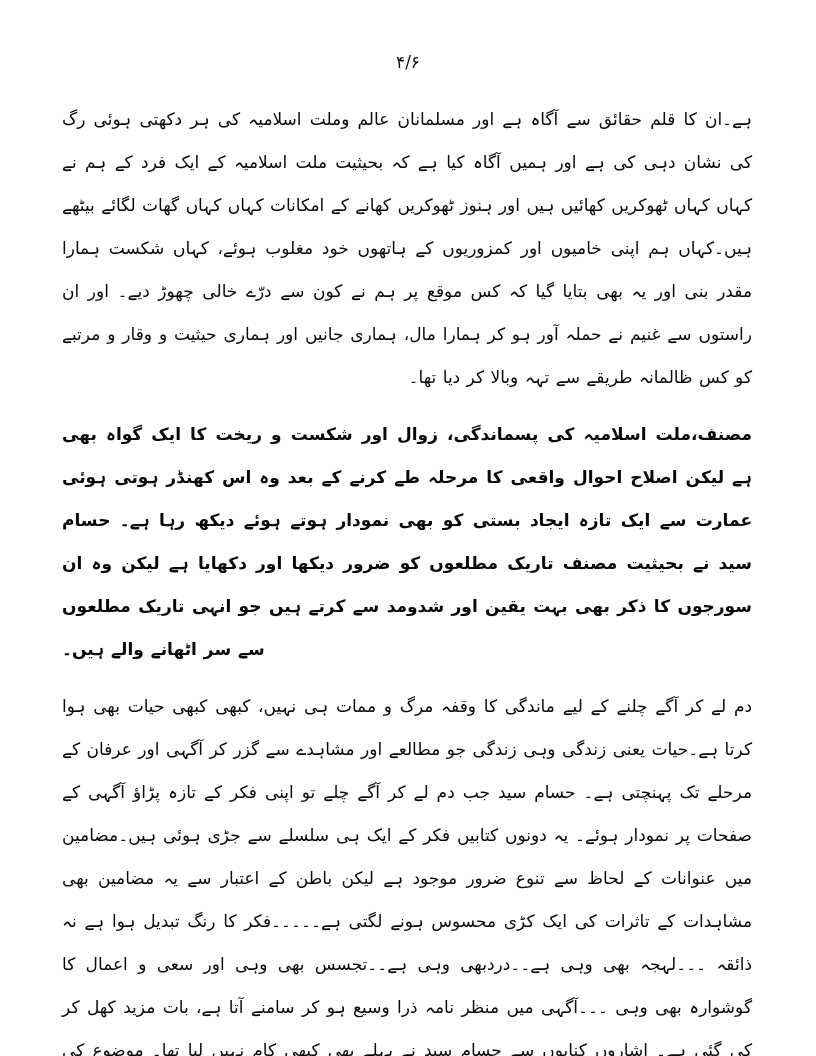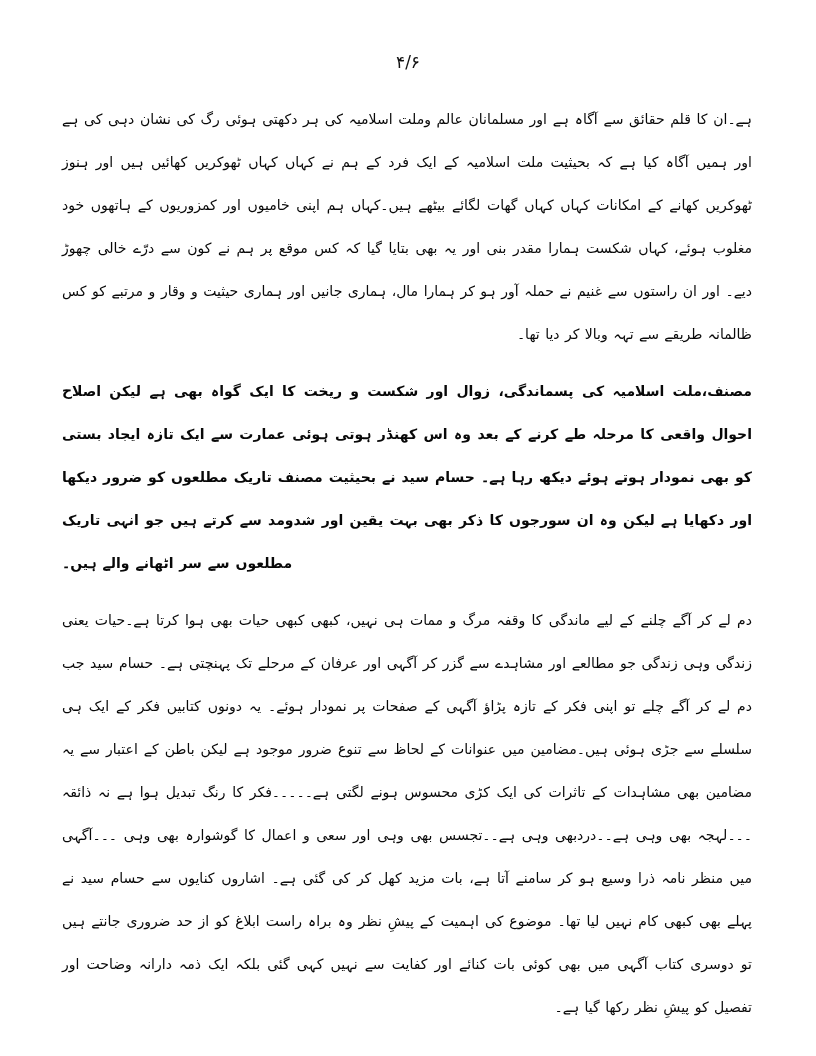--- a/index.html
+++ b/index.html
@@ -37,21 +37,21 @@
     top: 98px;
     left: 62px;
     width: 690px;
     direction: rtl;
     text-align: justify;
     text-align-last: right;
   }
   .para {
     margin: 0 0 14px 0;
     padding: 0;
-    font-size: 14px;
+    font-size: 17px;
     line-height: 43px;
     color: #080808;
     direction: rtl;
     text-align: justify;
     text-align-last: right;
     word-spacing: 1px;
     font-family: "DejaVu Sans", sans-serif;
   }
   .para:last-child {
     margin-bottom: 0;

